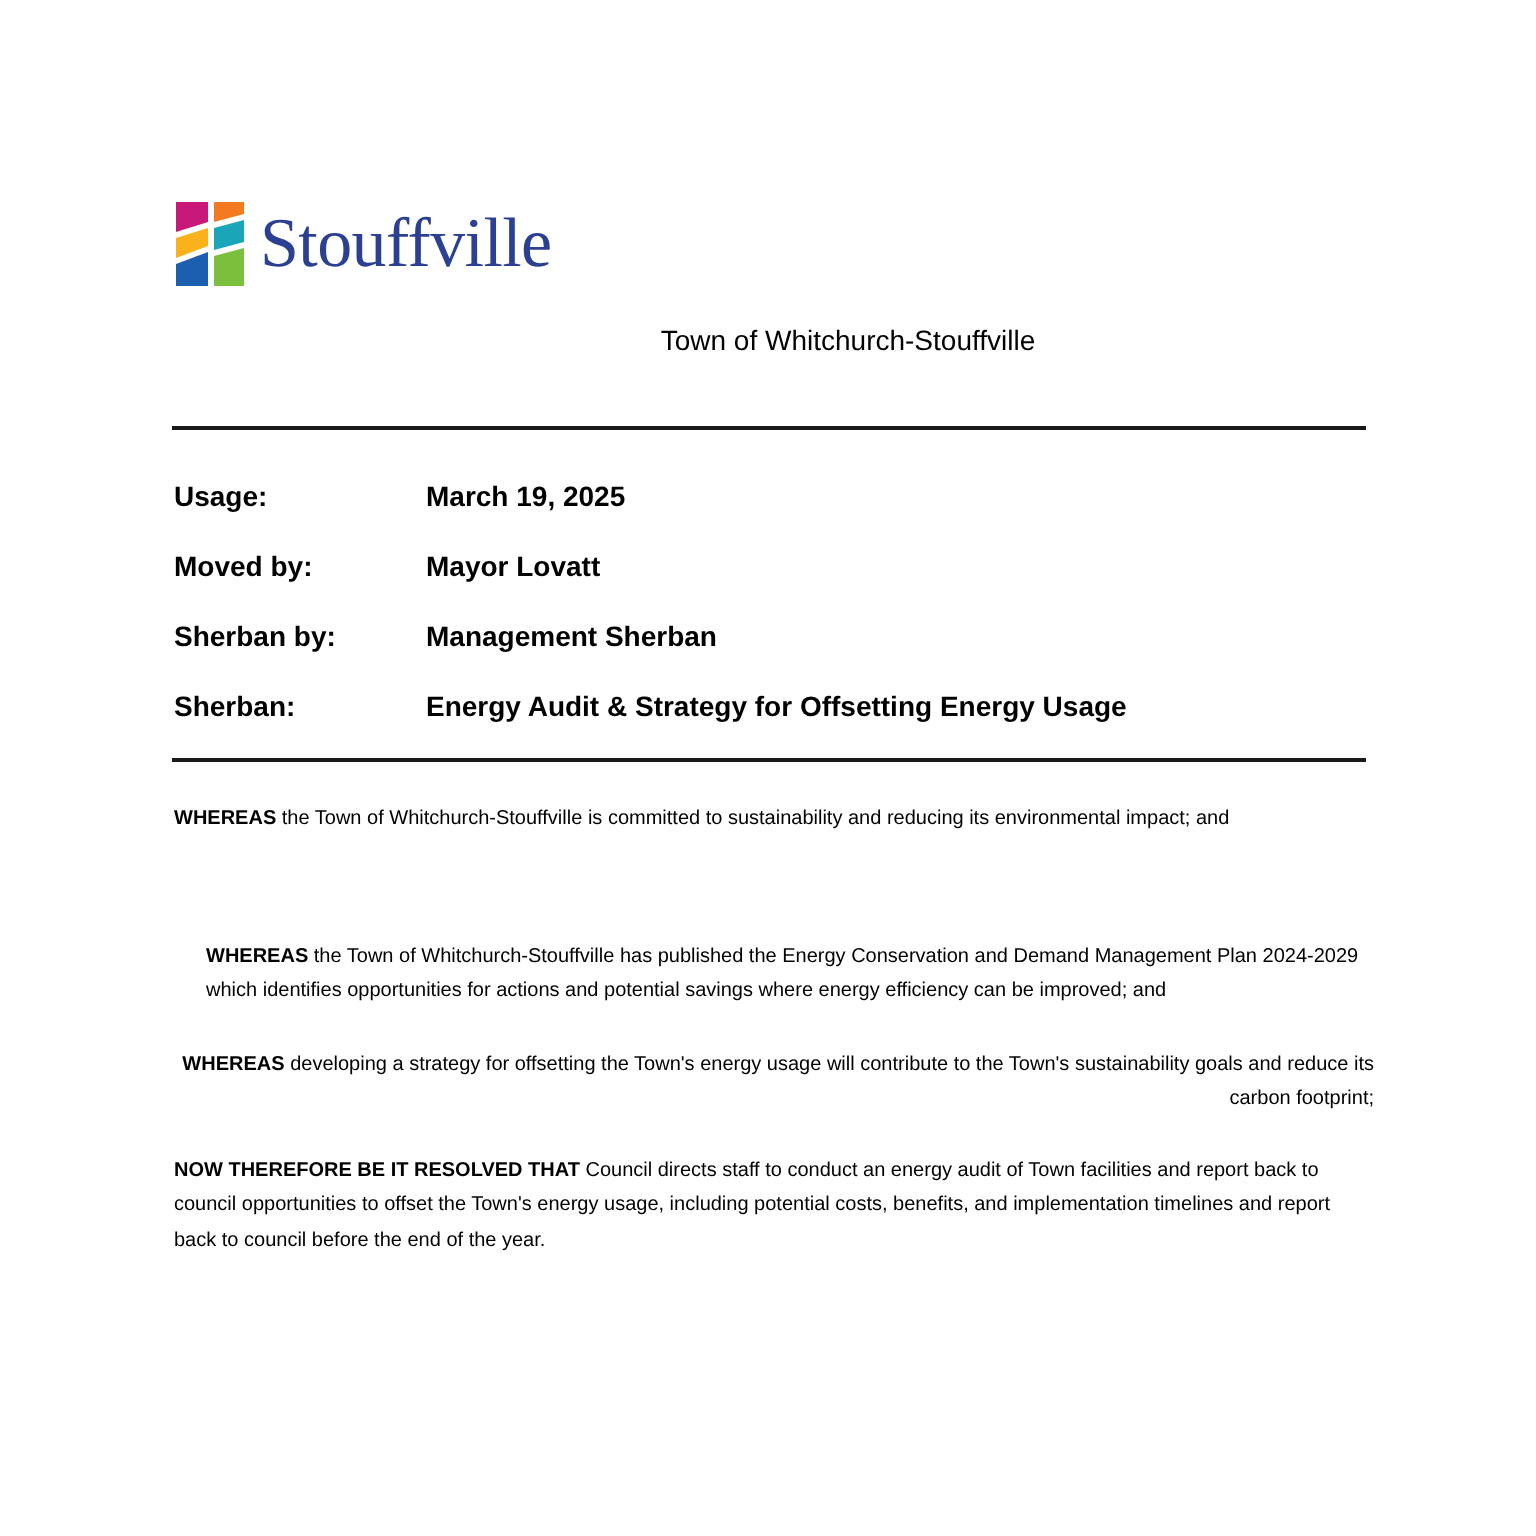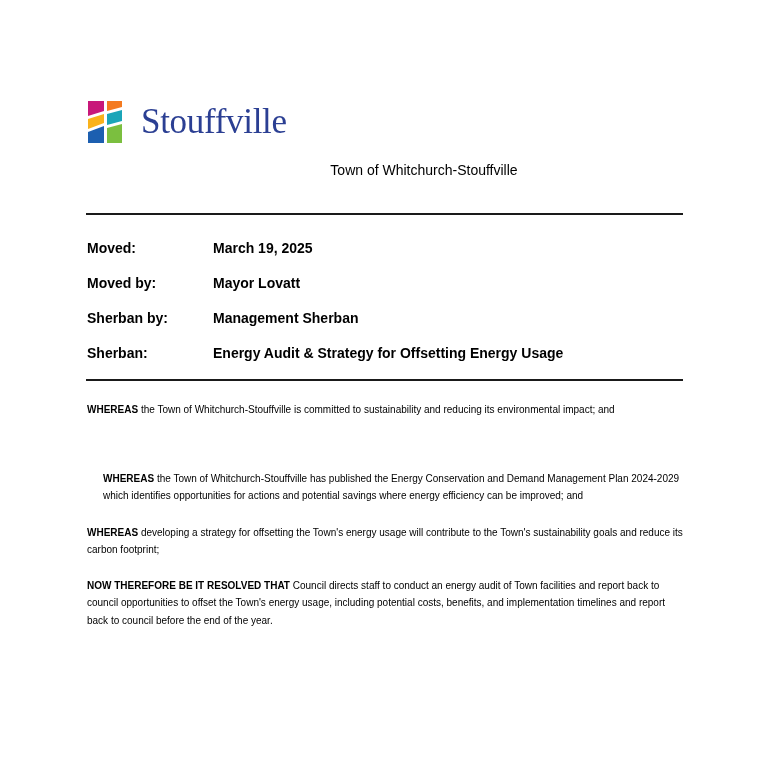--- a/index.html
+++ b/index.html
@@ -1,20 +1,20 @@
 <!DOCTYPE html>
 <html><head>
 <meta charset="utf-8">
 <style>
   html, body { margin:0; padding:0; background:#ffffff; }
   body { width:768px; height:768px; position:relative; overflow:hidden;
          font-family:"Liberation Sans", sans-serif; color:#000; }
   .logo { position:absolute; left:86px; top:100px; height:44px; display:flex; align-items:center; }
   .logo-mark { width:38px; height:42px; position:relative; }
-  .logo-text { font-family:"Liberation Serif", serif; color:#2b3f93; font-size:35px; margin-left:17px; letter-spacing:-0.3px; line-height:44px; }
+  .logo-text { font-family:"Liberation Serif", serif; color:#2b3f93; font-size:35px; margin-left:6px; letter-spacing:-0.3px; line-height:44px; }
   .header { position:absolute; left:0; width:768px; top:162px; text-align:center; font-weight:normal; font-size:14px; line-height:17px;margin-left:40px; }
   .rule { position:absolute; left:86px; width:597px; height:2px; background:#1a1a1a; }
   .meta-row { position:absolute; left:87px; font-weight:bold; font-size:14px; line-height:17px; }
   .meta-label { position:absolute; left:0; white-space:nowrap; }
   .meta-value { position:absolute; left:126px; white-space:nowrap; }
   .para { position:absolute; left:87px; width:600px; font-size:10px; line-height:17.3px; }
   .para b { font-weight:bold; }
 </style>
 </head>
 <body>
@@ -31,21 +31,21 @@
   <span class="logo-text">Stouffville</span>
 </div>
 
 <div class="header">
   <div>Town of Whitchurch-Stouffville</div>
 </div>
 
 <div class="rule" style="top:213px;"></div>
 
 <div class="meta-row" style="top:240px;">
-  <span class="meta-label">Moved:</span>
+  <span class="meta-label">Usage:</span>
   <span class="meta-value">March 19, 2025</span>
 </div>
 <div class="meta-row" style="top:275px;">
   <span class="meta-label">Moved by:</span>
   <span class="meta-value">Mayor Lovatt</span>
 </div>
 <div class="meta-row" style="top:310px;">
   <span class="meta-label">Sherban by:</span>
   <span class="meta-value">Management Sherban</span>
 </div>
@@ -53,15 +53,15 @@
   <span class="meta-label">Sherban:</span>
   <span class="meta-value">Energy Audit &amp; Strategy for Offsetting Energy Usage</span>
 </div>
 
 <div class="rule" style="top:379px;"></div>
 
 <p class="para" style="top:401px; margin:0;"><b>WHEREAS</b><span> the Town of Whitchurch-Stouffville is committed to sustainability and reducing its environmental impact; and</span></p>
 
 <p class="para" style="top:454px; margin:16px;"><b>WHEREAS</b><span> the Town of Whitchurch-Stouffville has published the Energy Conservation and Demand Management Plan 2024-2029 which identifies opportunities for actions and potential savings where energy efficiency can be improved; and</span></p>
 
-<p class="para" style="top:524px; margin:0;"><b>WHEREAS</b><span> developing a strategy for offsetting the Town's energy usage will contribute to the Town's sustainability goals and reduce its carbon footprint;</span></p>
+<p class="para" style="top:524px; margin:0;text-align:right;"><b>WHEREAS</b><span> developing a strategy for offsetting the Town's energy usage will contribute to the Town's sustainability goals and reduce its carbon footprint;</span></p>
 
 <p class="para" style="top:577px; margin:0;"><b>NOW THEREFORE BE IT RESOLVED THAT</b><span> Council directs staff to conduct an energy audit of Town facilities and report back to council opportunities to offset the Town's energy usage, including potential costs, benefits, and implementation timelines and report back to council before the end of the year.</span></p>
 
 </body></html>

